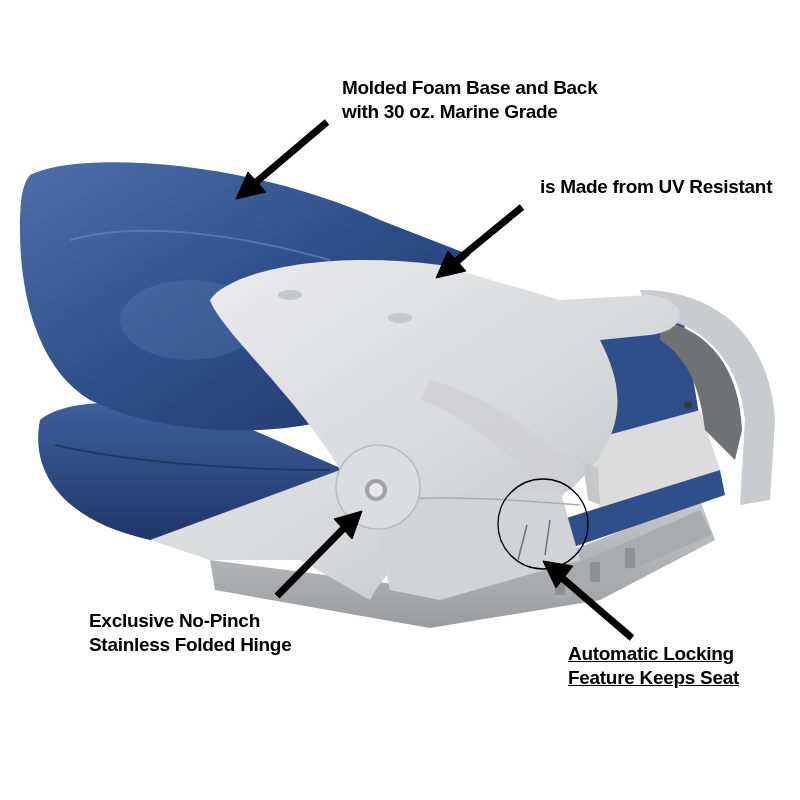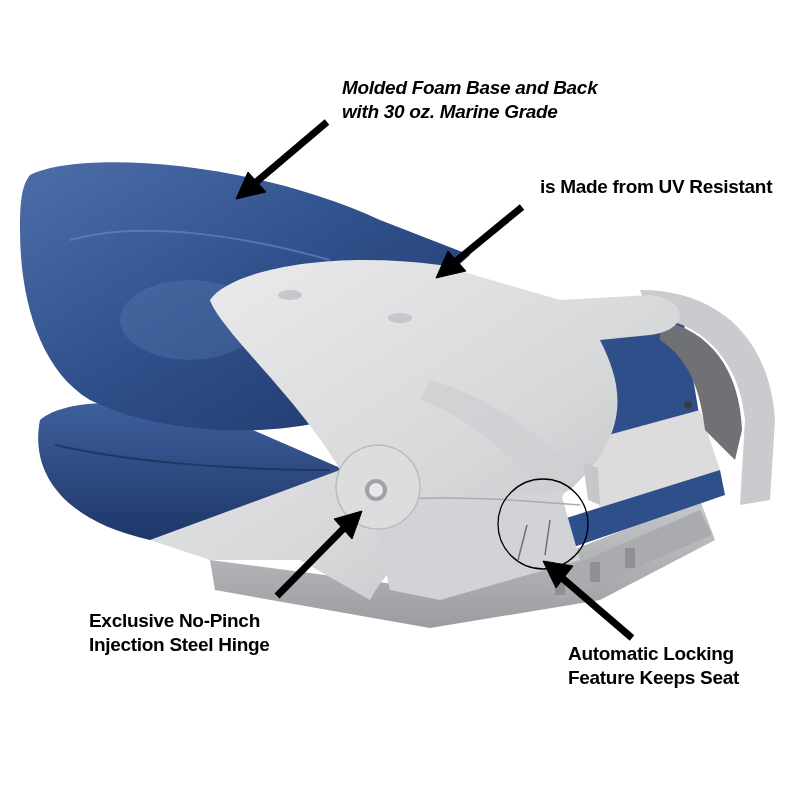--- a/index.html
+++ b/index.html
@@ -3,24 +3,24 @@
 <meta charset="utf-8">
 <style>
   html, body { margin: 0; padding: 0; background: #ffffff; }
   body { width: 800px; height: 800px; position: relative; overflow: hidden;
          font-family: "Liberation Sans", sans-serif; }
   #stage { position: absolute; left: 0; top: 0; width: 800px; height: 800px; }
   .callout { position: absolute; color: #000; font-weight: bold;
              font-size: 19px; line-height: 24px; letter-spacing: -0.3px;
              white-space: nowrap; }
   .callout div { display: block; }
-  #c1 { left: 342px; top: 76px; font-style: italic; }
+  #c1 { left: 342px; top: 76px; }
   #c2 { left: 540px; top: 175px; }
   #c3 { left: 89px;  top: 609px; }
-  #c4 { left: 568px; top: 642px; }
+  #c4 { left: 568px; top: 642px; text-decoration: underline; }
 </style>
 </head>
 <body>
 
 <div id="stage">
   <svg width="800" height="800" viewBox="0 0 800 800" xmlns="http://www.w3.org/2000/svg">
     <defs>
       <linearGradient id="gBack" x1="0" y1="0" x2="1" y2="1">
         <stop offset="0" stop-color="#4d6ea8"></stop>
         <stop offset="0.5" stop-color="#2f4f8a"></stop>
@@ -115,19 +115,19 @@
   <div>Molded Foam Base and Back</div>
   <div>with 30 oz. Marine Grade</div>
 </div>
 
 <div class="callout" id="c2">
   <div>is Made from UV Resistant</div>
 </div>
 
 <div class="callout" id="c3">
   <div>Exclusive No-Pinch</div>
-  <div>Injection Steel Hinge</div>
+  <div>Stainless Folded Hinge</div>
 </div>
 
 <div class="callout" id="c4">
   <div>Automatic Locking</div>
   <div>Feature Keeps Seat</div>
 </div>
 
 </body></html>

